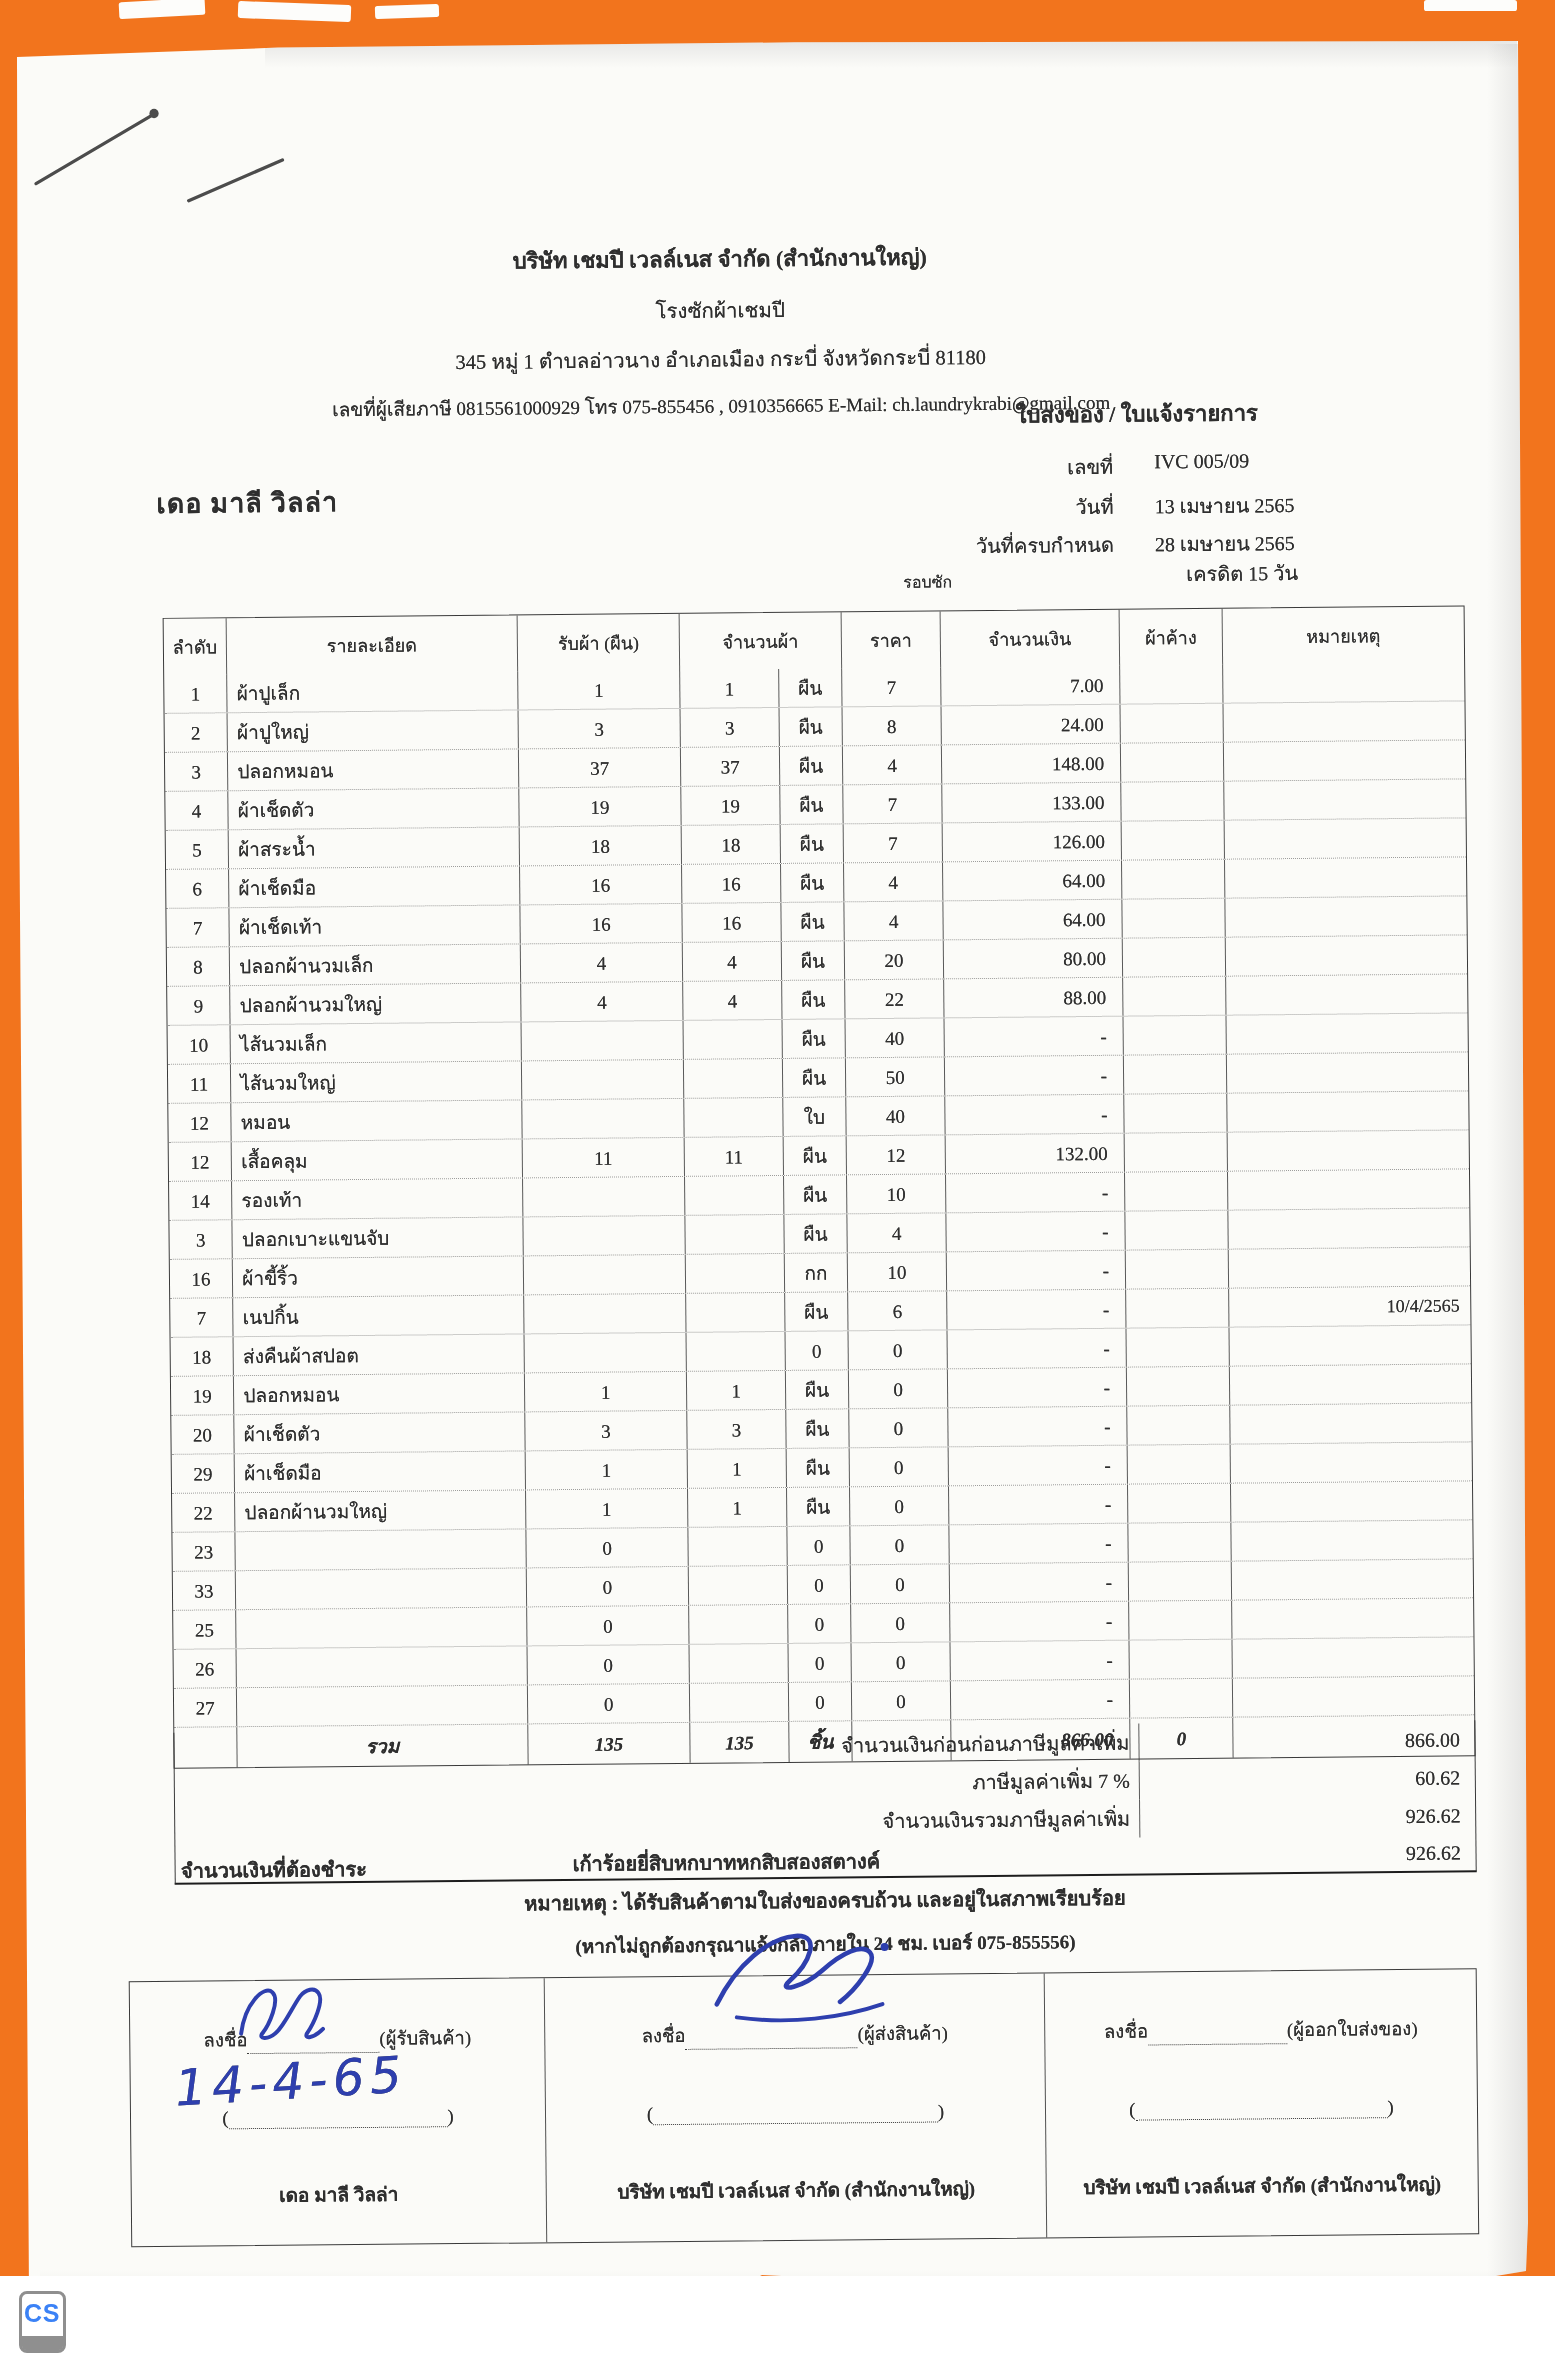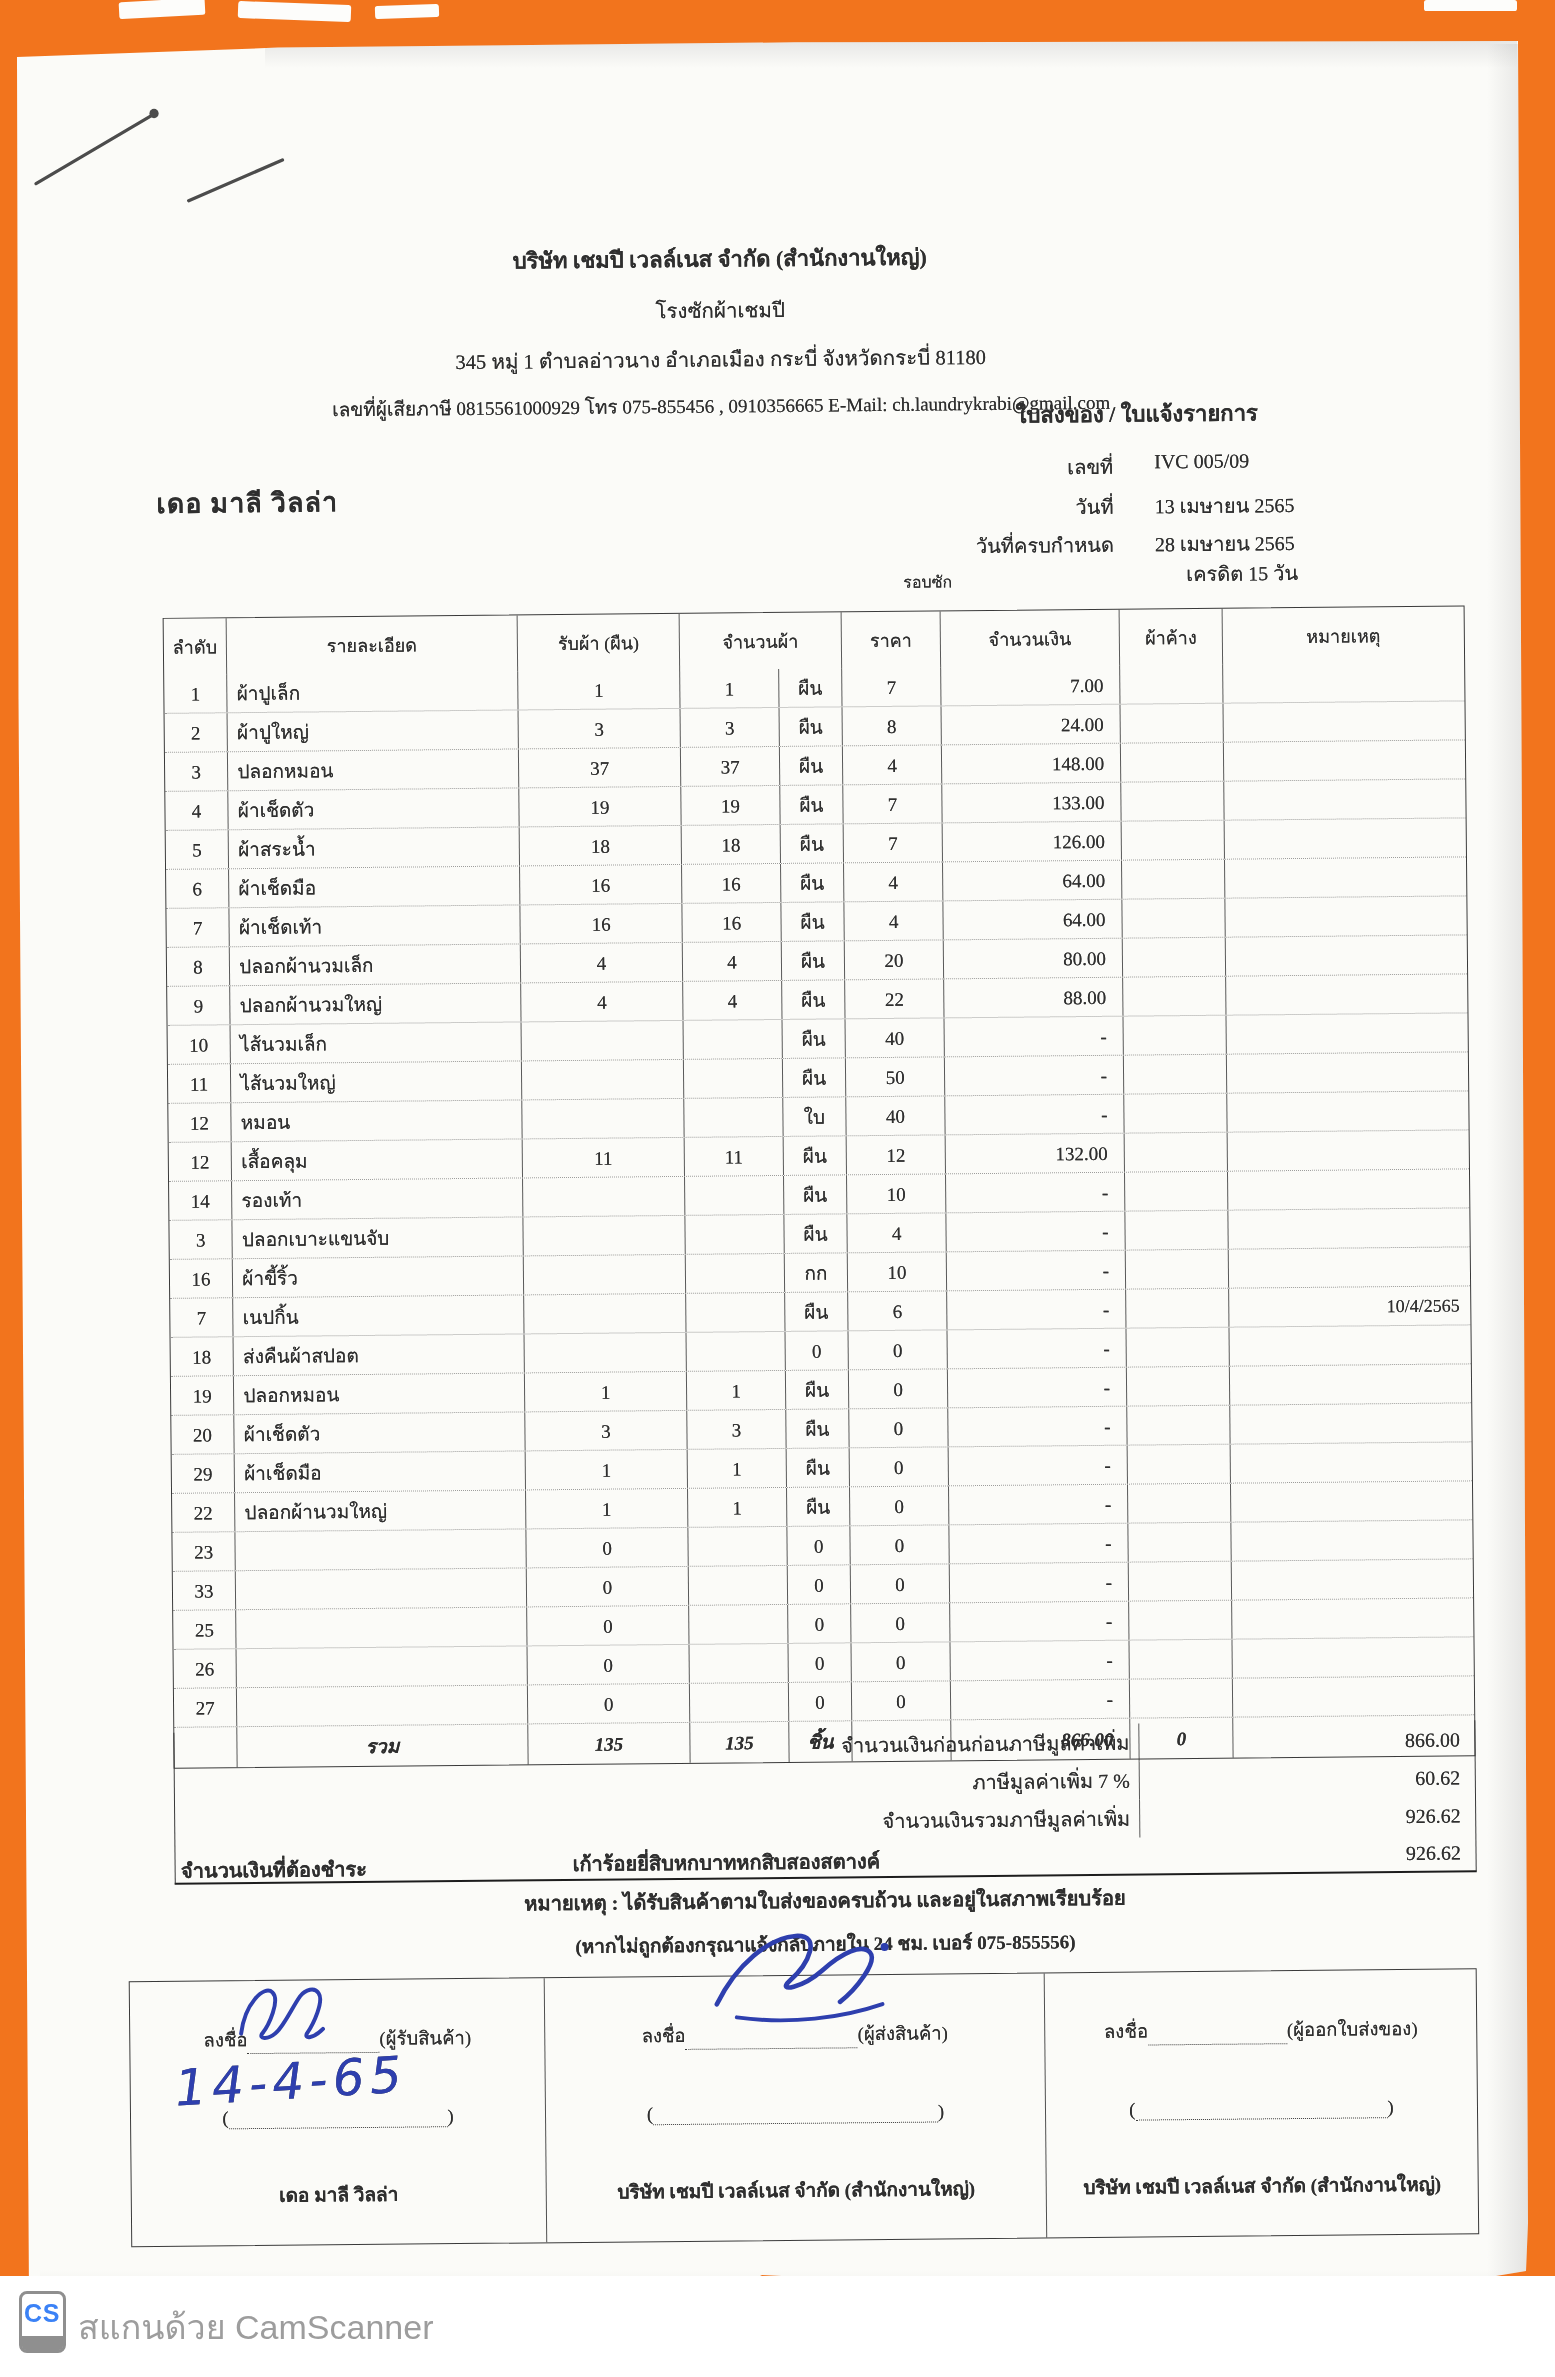--- a/index.html
+++ b/index.html
@@ -580,15 +580,14 @@
 
     </div>
   </div>
 </div>
 
 <div class="footer">
   <div class="cslogo">
     <div class="cstext">CS</div>
     <div class="csbar"></div>
   </div>
-  <div class="fttext">สแกนด้วย CamScanner</div>
 </div>
 
 
 </body></html>

